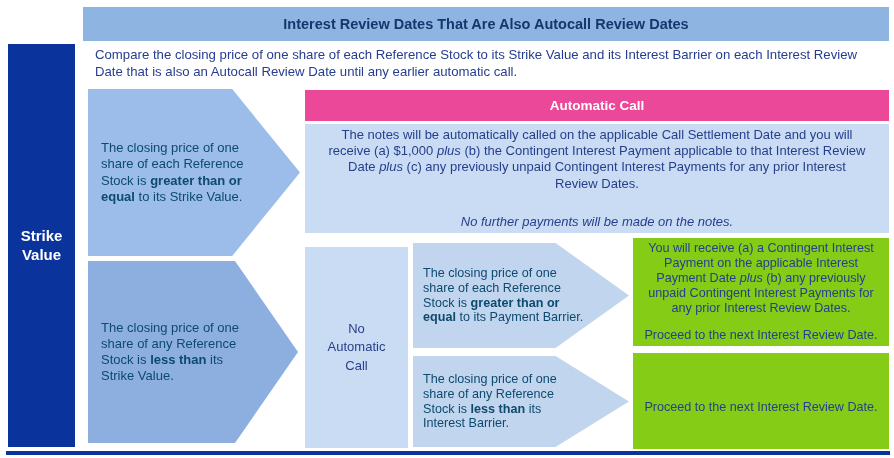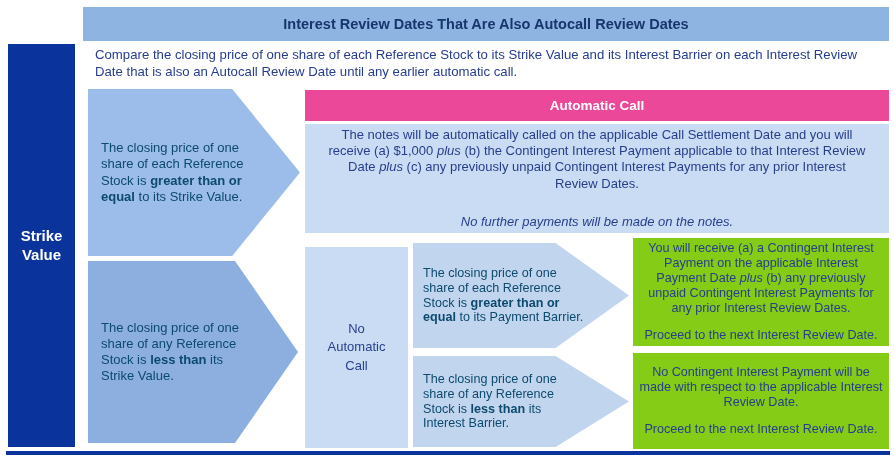--- a/index.html
+++ b/index.html
@@ -116,19 +116,18 @@
   <div class="abs arrow sm2">
     <div class="txt"><span>The closing price of one share of any Reference Stock is </span><span class="bd">less than</span><span> its Interest Barrier.</span></div>
   </div>
 
   <div class="abs outcome out1">
     <div class="p1"><span>You will receive (a) a Contingent Interest Payment on the applicable Interest Payment Date </span><span class="it">plus</span><span> (b) any previously unpaid Contingent Interest Payments for any prior Interest Review Dates.</span></div>
     <div class="p2">Proceed to the next Interest Review Date.</div>
   </div>
 
   <div class="abs outcome out2">
-    <div class="p1">No Contingent Interest Payment will be made with respect to the applicable Interest Review Date.</div>
     <div class="p2">Proceed to the next Interest Review Date.</div>
   </div>
 
   <div class="abs bottom-rule"></div>
 
 </div>
 
 </body></html>

